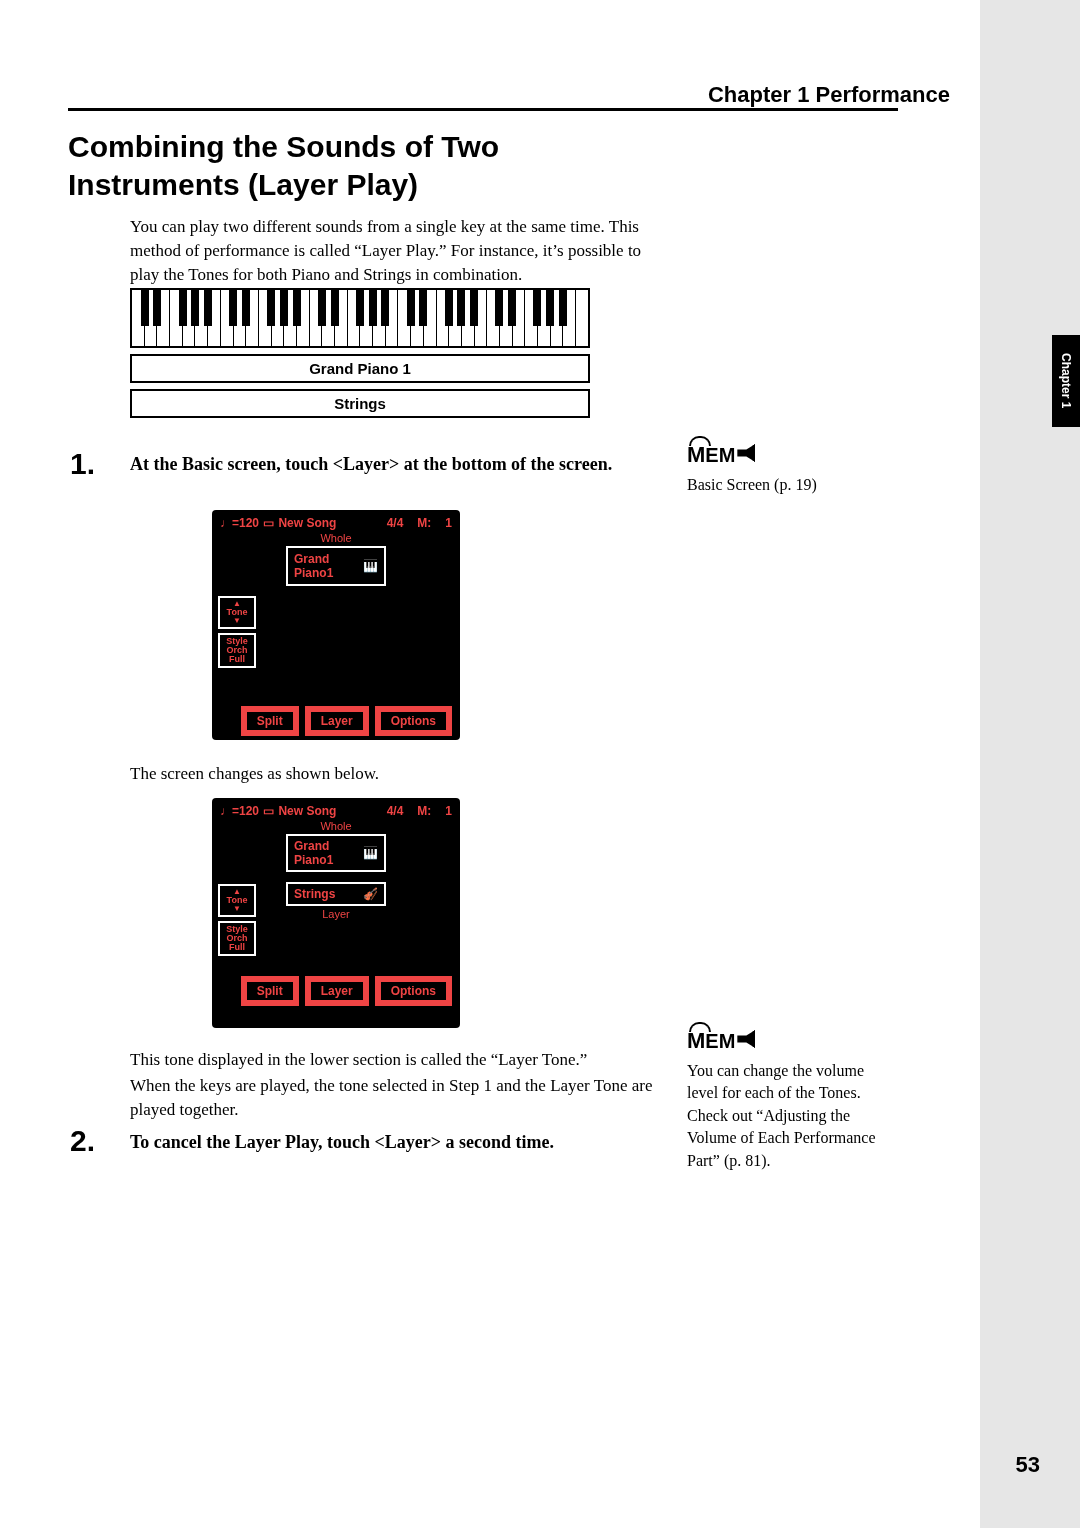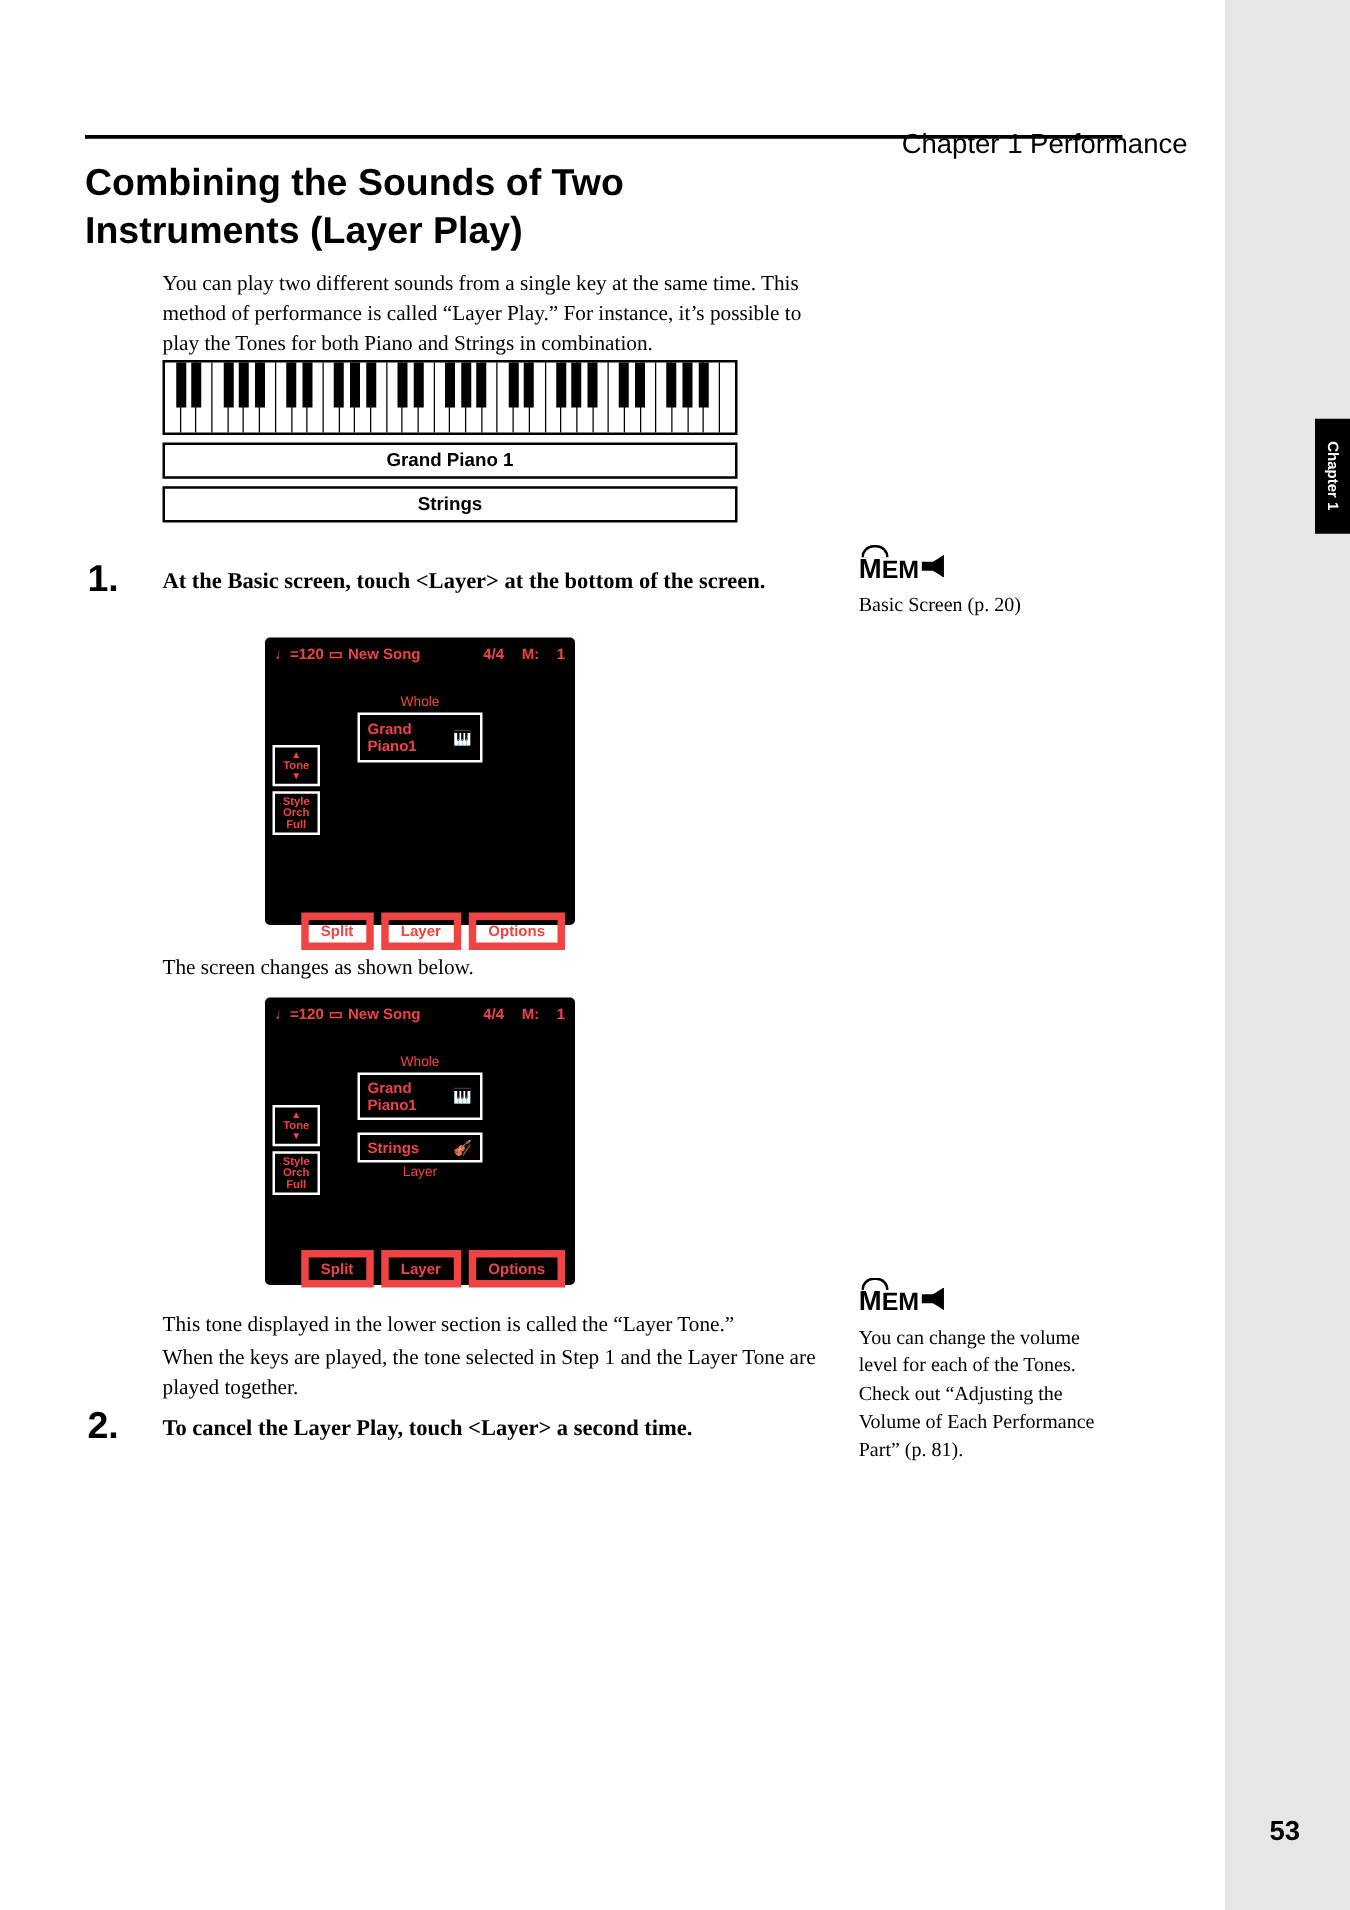--- a/index.html
+++ b/index.html
@@ -1,38 +1,38 @@
 <!DOCTYPE html>
 <html><head>
 <meta charset="utf-8">
 <style>
   * { box-sizing: border-box; margin: 0; padding: 0; }
   html, body { width: 1080px; height: 1528px; background: #fff; font-family: Georgia, 'Times New Roman', serif; color: #000; }
   .page { position: relative; width: 1080px; height: 1528px; }
   .grey-strip { position: absolute; top: 0; right: 0; width: 100px; height: 1528px; background: #e6e6e6; }
-  .chapter-header { position: absolute; right: 130px; top: 82px; font-family: Arial, Helvetica, sans-serif; font-weight: normal; font-size: 22px; margin-top: 20px; }
+  .chapter-header { position: absolute; right: 130px; top: 82px; font-family: Arial, Helvetica, sans-serif; font-weight: bold; font-size: 22px; }
   .header-rule { position: absolute; left: 68px; top: 108px; width: 830px; height: 3px; background: #000; }
   .title { position: absolute; left: 68px; top: 128px; width: 600px; font-family: Arial, Helvetica, sans-serif; font-weight: bold; font-size: 30px; line-height: 1.25; }
   .intro { position: absolute; left: 130px; top: 215px; width: 530px; font-size: 17px; line-height: 1.4; }
   .keyboard-diagram { position: absolute; left: 130px; top: 288px; width: 460px; }
   .keyboard { display: flex; height: 60px; border: 2px solid #000; position: relative; background: #fff; }
   .white-keys { display: flex; flex: 1; }
   .wkey { flex: 1; border-right: 1px solid #000; }
   .wkey:last-child { border-right: none; }
   .black-keys { position: absolute; top: 0; left: 0; right: 0; height: 36px; }
   .bkey { position: absolute; top: 0; width: 8px; height: 36px; background: #000; }
   .layer-box { border: 2px solid #000; margin-top: 6px; text-align: center; font-family: Arial, Helvetica, sans-serif; font-weight: bold; font-size: 15px; padding: 4px 0; }
   .step-num { position: absolute; font-family: Arial, Helvetica, sans-serif; font-weight: bold; font-size: 30px; }
   .step-text { position: absolute; font-family: Georgia, serif; font-weight: bold; font-size: 18px; line-height: 1.4; }
   .body-text { position: absolute; font-family: Georgia, serif; font-size: 17px; line-height: 1.4; }
   .lcd { position: absolute; width: 248px; background: #000; color: #ef4444; font-family: Arial, Helvetica, sans-serif; font-size: 12px; border-radius: 4px; padding: 4px; }
   .lcd-top { display: flex; align-items: center; gap: 4px; padding: 2px 4px; font-weight: bold; }
   .lcd-top .song { flex: 1; }
   .lcd-top .ts { margin-left: auto; }
-  .lcd-label { text-align: center; font-size: 11px; margin-top: 24px; }
+  .lcd-label { text-align: center; font-size: 11px; }
   .lcd-tone-box { border: 2px solid #fff; margin: 2px 70px 6px 70px; padding: 4px 6px; font-weight: bold; display: flex; justify-content: space-between; align-items: center; }
   .lcd-tone-box2 { border: 2px solid #fff; margin: 2px 70px 2px 70px; padding: 3px 6px; font-weight: bold; display: flex; justify-content: space-between; align-items: center; }
   .lcd-layer-label { text-align: center; font-size: 11px; margin-bottom: 4px; }
   .lcd-side { position: absolute; left: 6px; top: 86px; display: flex; flex-direction: column; gap: 4px; }
   .lcd-side-btn { border: 2px solid #fff; font-size: 9px; font-weight: bold; text-align: center; padding: 2px 3px; line-height: 1; width: 38px; }
   .lcd-side-btn .arrow { font-size: 8px; }
   .lcd-bottom { display: flex; gap: 6px; justify-content: flex-end; padding: 4px 4px 2px 4px; }
   .lcd-btn { border: 6px solid #ef4444; padding: 2px 10px; font-weight: bold; font-size: 12px; }
   .memo-block { position: absolute; width: 200px; }
   .memo-icon { display: flex; align-items: baseline; font-family: Arial, Helvetica, sans-serif; font-weight: bold; font-size: 20px; letter-spacing: 0px; margin-bottom: 6px; }
@@ -212,21 +212,21 @@
 
   <div class="step-num" style="left:70px; top:1124px;">2.</div>
   <div class="step-text" style="left:130px; top:1130px; width:530px;">To cancel the Layer Play, touch &lt;Layer&gt; a second time.</div>
 
   <div class="memo-block" style="left:687px; top:442px;">
     <div class="memo-icon">
       <span class="m">M</span>
         <span>EM</span>
         <span class="spk"></span>
     </div>
-    <div class="memo-text">Basic Screen (p. 20)</div>
+    <div class="memo-text">Basic Screen (p. 19)</div>
   </div>
 
   <div class="memo-block" style="left:687px; top:1028px;">
     <div class="memo-icon">
       <span class="m">M</span>
         <span>EM</span>
         <span class="spk"></span>
     </div>
     <div class="memo-text">You can change the volume level for each of the Tones. Check out “Adjusting the Volume of Each Performance Part” (p. 81).</div>
   </div>

